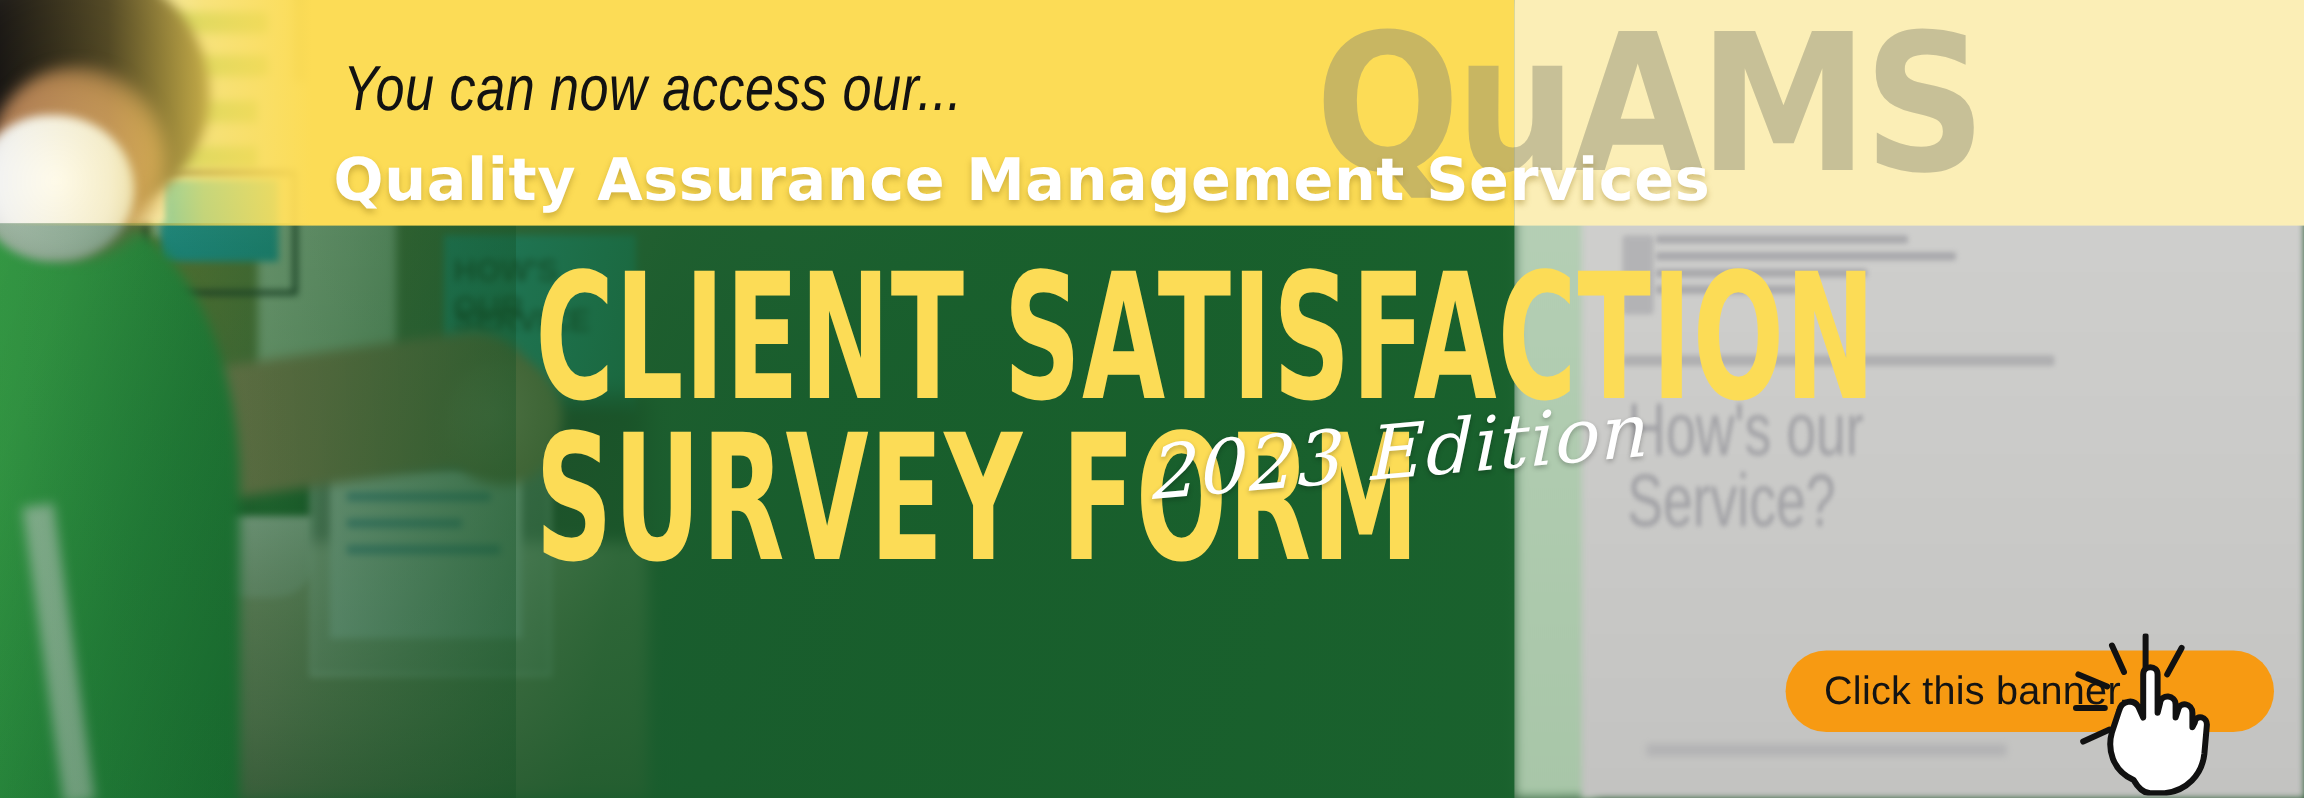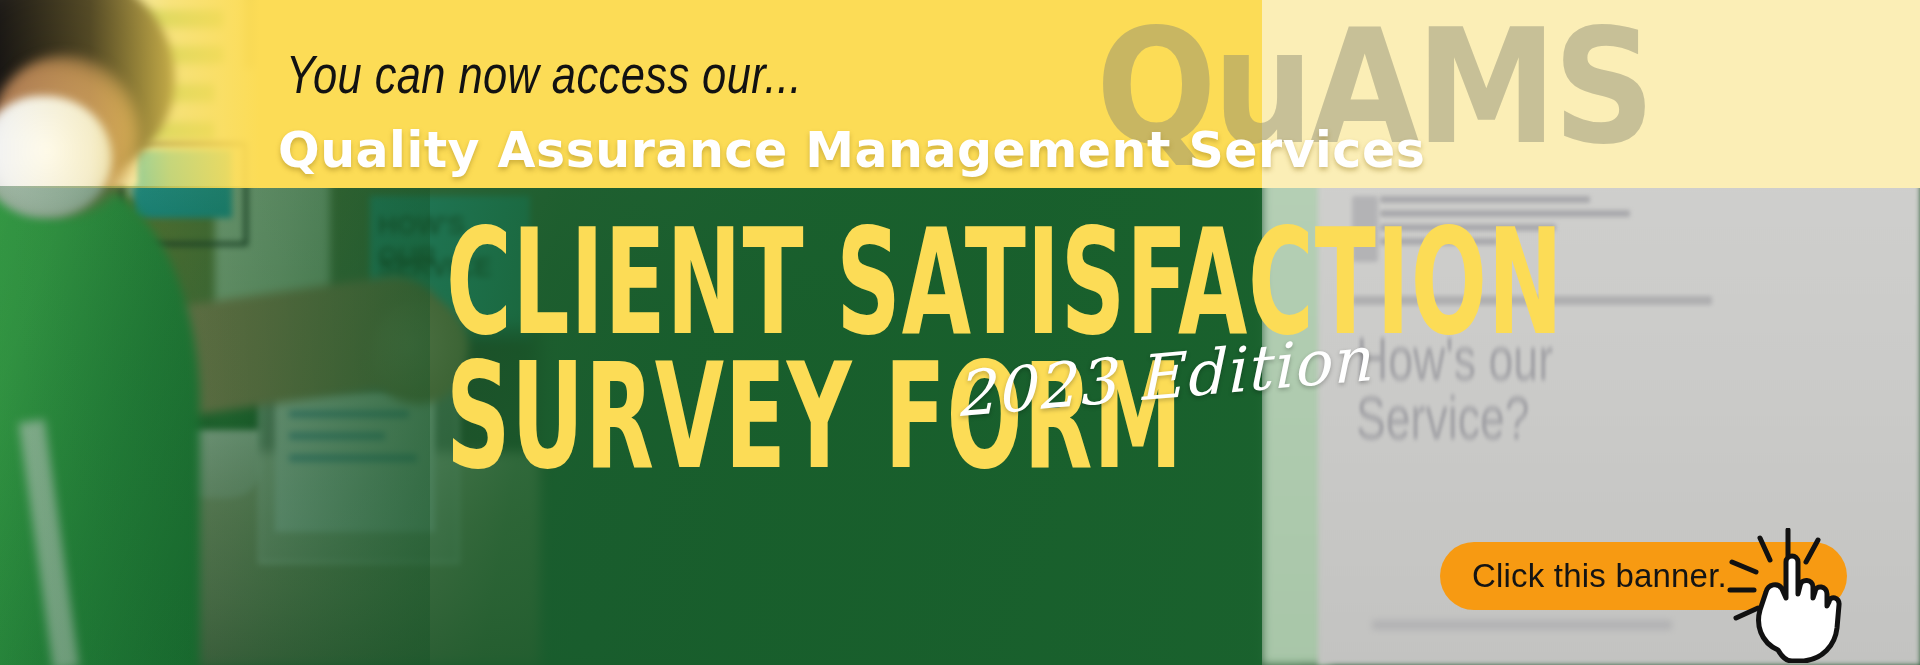--- a/index.html
+++ b/index.html
@@ -240,21 +240,21 @@
     font-style:italic;font-weight:400;
     font-size:62px;letter-spacing:1px;
     white-space:nowrap;
     transform:rotate(-5deg) skewX(-6deg);
     transform-origin:left bottom;
     text-shadow:0 2px 4px rgba(0,0,0,.25);
   }
 
   
   .cta{
-    position:absolute;left:1440px;top:542px;
+    position:absolute;left:1488px;top:542px;
     width:375px;height:68px;
     background:#f79a12;
     border-radius:34px;
     display:flex;align-items:center;
     padding-left:32px;
     box-sizing:border-box;
   }
   .cta-label{
     color:#141414;
     font-family:"Liberation Sans",sans-serif;

